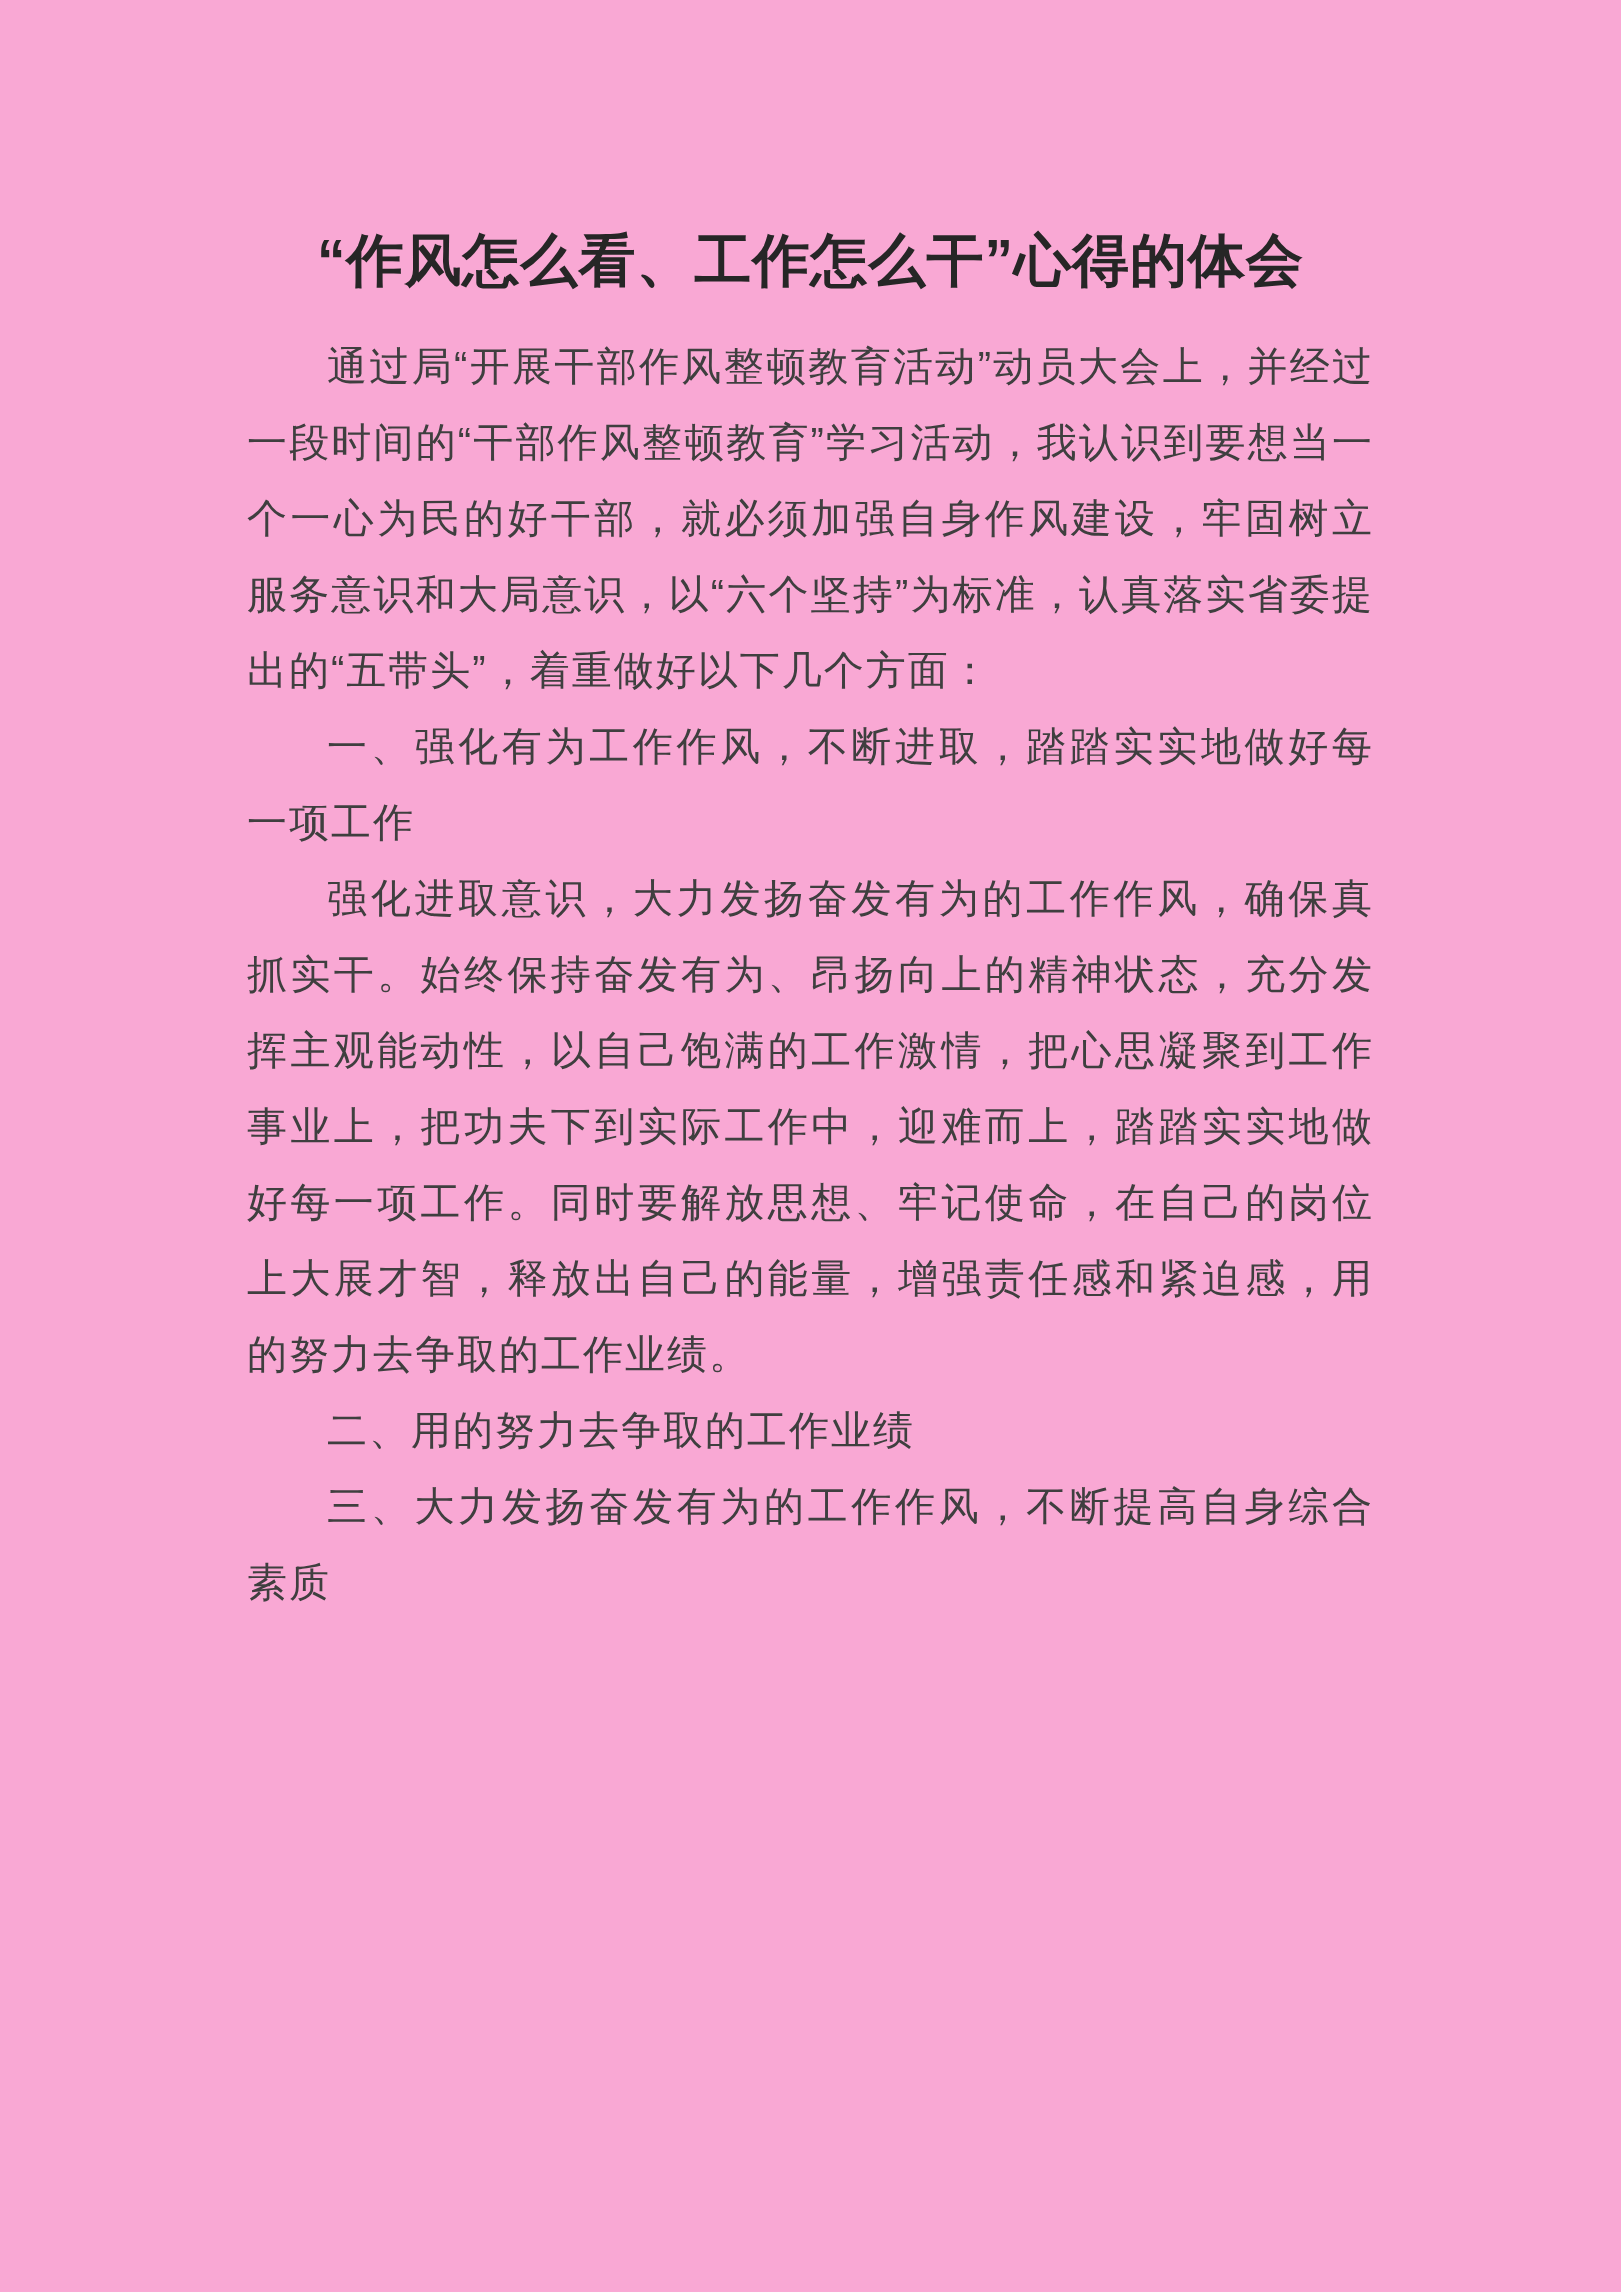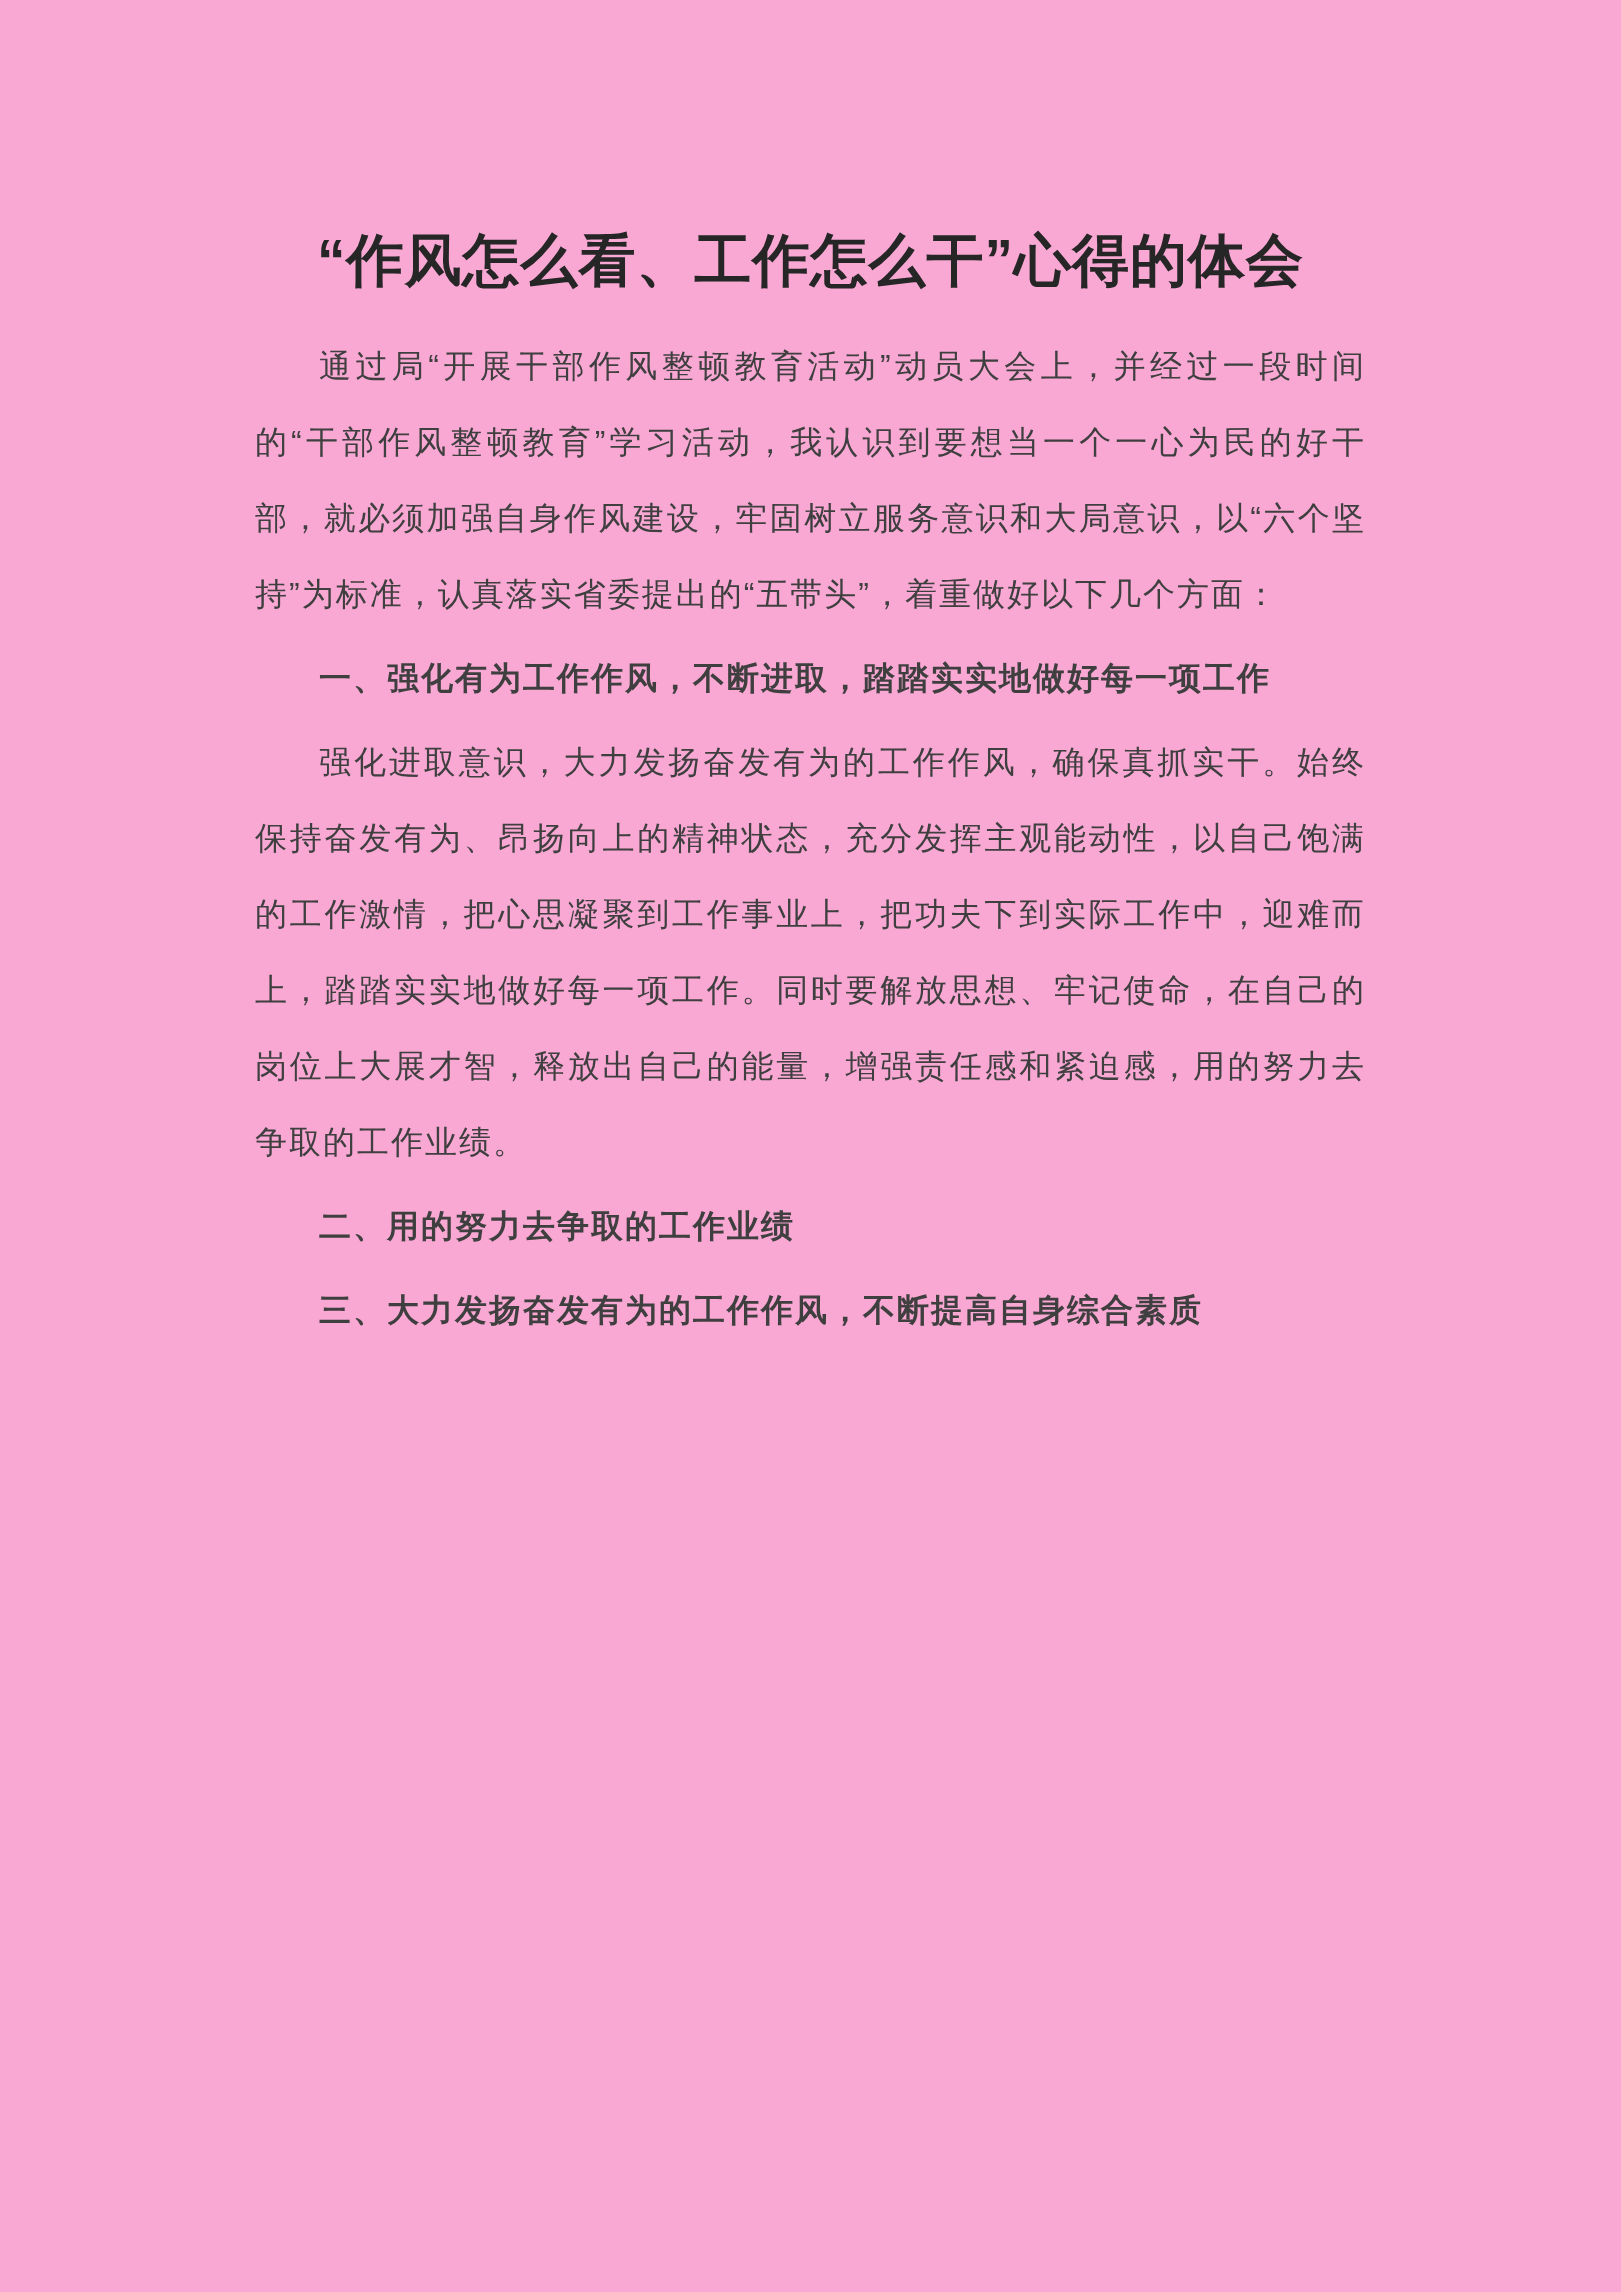--- a/index.html
+++ b/index.html
@@ -22,30 +22,30 @@
   .doc-title {
     font-size: 57px;
     font-weight: 700;
     color: #262626;
     text-align: center;
     line-height: 84px;
     margin: 0 0 25.5px 0;
     letter-spacing: 1px;
   }
   .para {
-    font-size: 32px;
+    font-size: 40px;
     line-height: 76px;
     text-align: justify;
     text-indent: 2em;
-    margin: 8px;
+    margin: 0;
     letter-spacing: 2px;
     word-break: break-all;
   }
   .para.heading {
-    font-weight: 700; 
+    font-weight: 400; 
   }
 </style>
 </head>
 <body>
 
 <div class="page">
   <h1 class="doc-title">“作风怎么看、工作怎么干”心得的体会</h1>
   <div>
       <p class="para body">通过局“开展干部作风整顿教育活动”动员大会上，并经过一段时间的“干部作风整顿教育”学习活动，我认识到要想当一个一心为民的好干部，就必须加强自身作风建设，牢固树立服务意识和大局意识，以“六个坚持”为标准，认真落实省委提出的“五带头”，着重做好以下几个方面：</p>
       <p class="para heading">一、强化有为工作作风，不断进取，踏踏实实地做好每一项工作</p>

